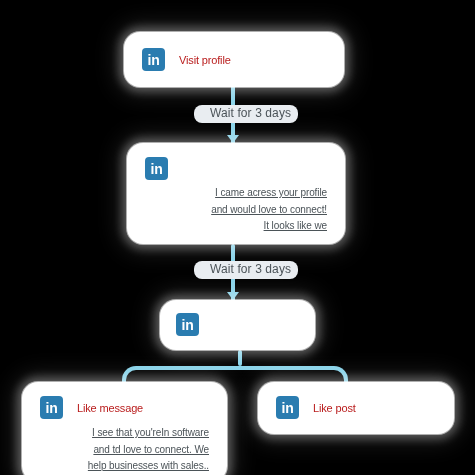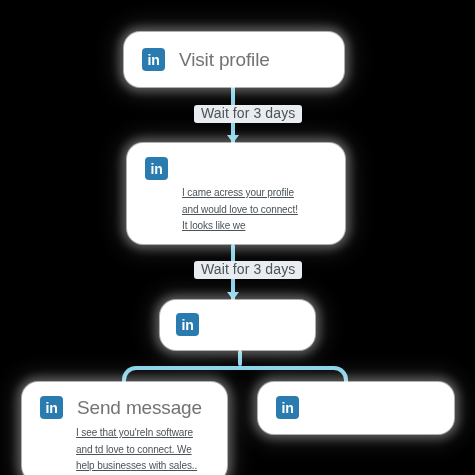--- a/index.html
+++ b/index.html
@@ -55,40 +55,41 @@
     border-top: 8px solid #8ad4ea;
     z-index: 2;
   }
 
   
   .wait-pill {
     position: absolute;
     z-index: 3;
     background: #e9edf1;
     color: #4b5358;
-    font-size: 14px;
+    font-size: 12px;
     letter-spacing: 0.1px;
-    padding: 2px 7px 3px 7px;
-    border-radius: 3px;
+    padding: 2px 7px 3px 16px;
+    border-radius: 8px;
     white-space: nowrap;
     filter: blur(0.45px);
     line-height: 13px;
   }
 
   
   .card {
     position: absolute;
     background: #ffffff;
     border-radius: 16px;
     box-sizing: border-box;
     z-index: 4;
     box-shadow:
       0 0 0 1px rgba(255,255,255,0.55),
       0 0 10px 5px rgba(255,255,255,0.30),
       0 0 22px 10px rgba(255,255,255,0.10);
+    text-align: right;
   }
   .card-head {
     display: flex;
     align-items: center;
   }
   .li-icon {
     width: 23px;
     height: 23px;
     min-width: 23px;
     border-radius: 4px;
@@ -97,22 +98,22 @@
     align-items: center;
     justify-content: center;
     color: #ffffff;
     font-size: 14px;
     font-weight: bold;
     letter-spacing: -0.3px;
     line-height: 1;
   }
   .card-title {
     margin-left: 14px;
-    font-size: 19px;
-    color: #737373;
+    font-size: 11px;
+    color: #b91c1c;
     letter-spacing: -0.15px;
     white-space: nowrap;
   }
   .card-body {
     margin-top: 7px;
     font-size: 10px;
     line-height: 16.5px;
     color: #4b5358;
     letter-spacing: -0.1px;
     white-space: pre-line;
@@ -186,26 +187,27 @@
 
   <div class="card" id="card-if-connected">
     <div class="card-head">
       <div class="li-icon">in</div>
     </div>
   </div>
 
   <div class="card" id="card-send-message">
     <div class="card-head">
       <div class="li-icon">in</div>
-      <div class="card-title">Send message</div>
+      <div class="card-title">Like message</div>
     </div>
     <div class="card-body">I see that you'reIn software
 and td love to connect. We
 help businesses with sales..</div>
   </div>
 
   <div class="card" id="card-like-post">
     <div class="card-head">
       <div class="li-icon">in</div>
+      <div class="card-title">Like post</div>
     </div>
   </div>
 
 </div>
 
 </body></html>

